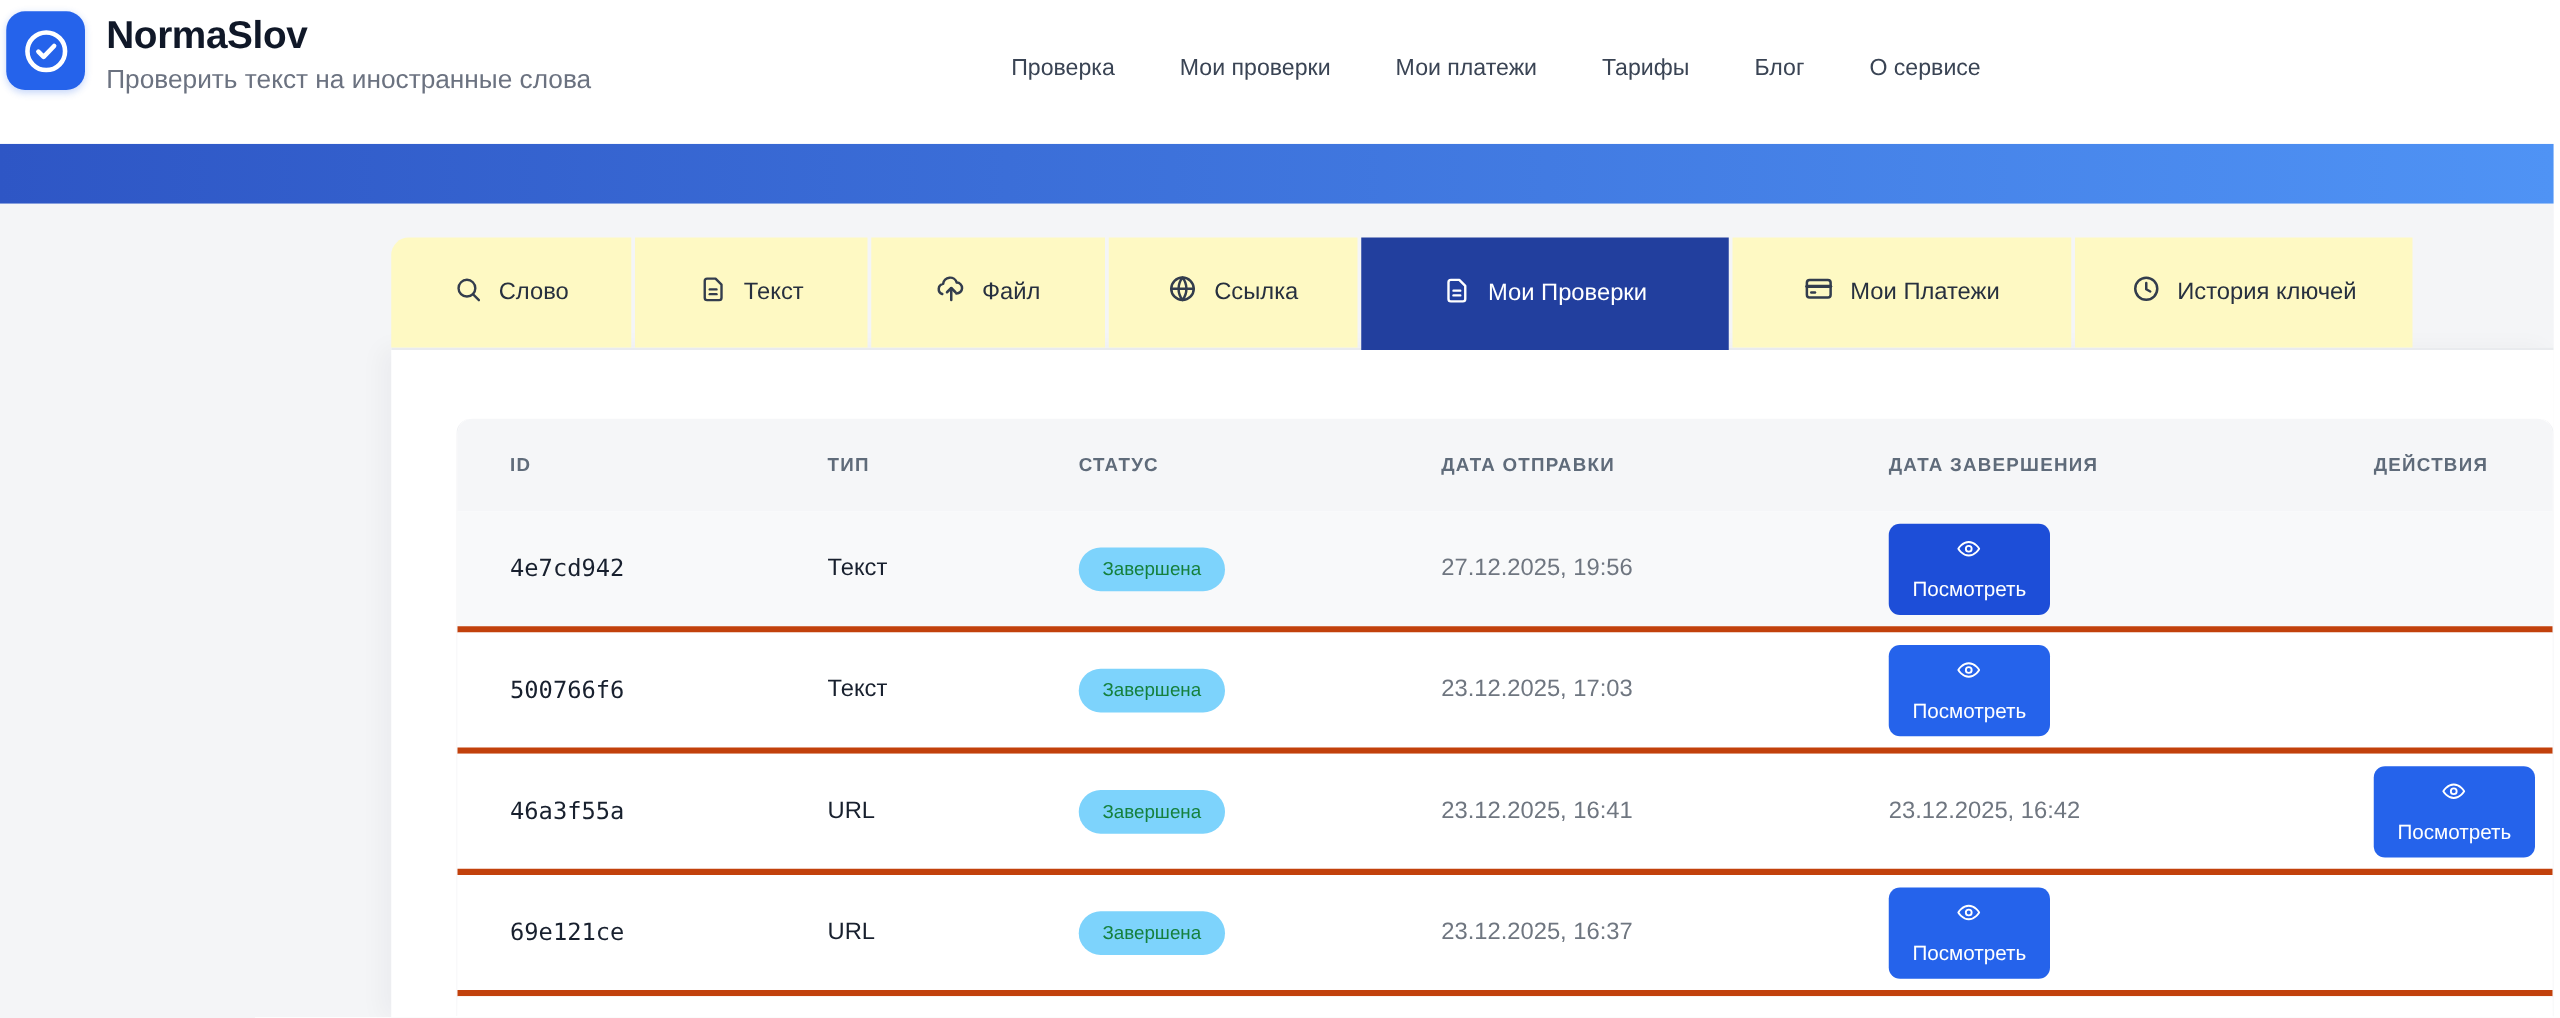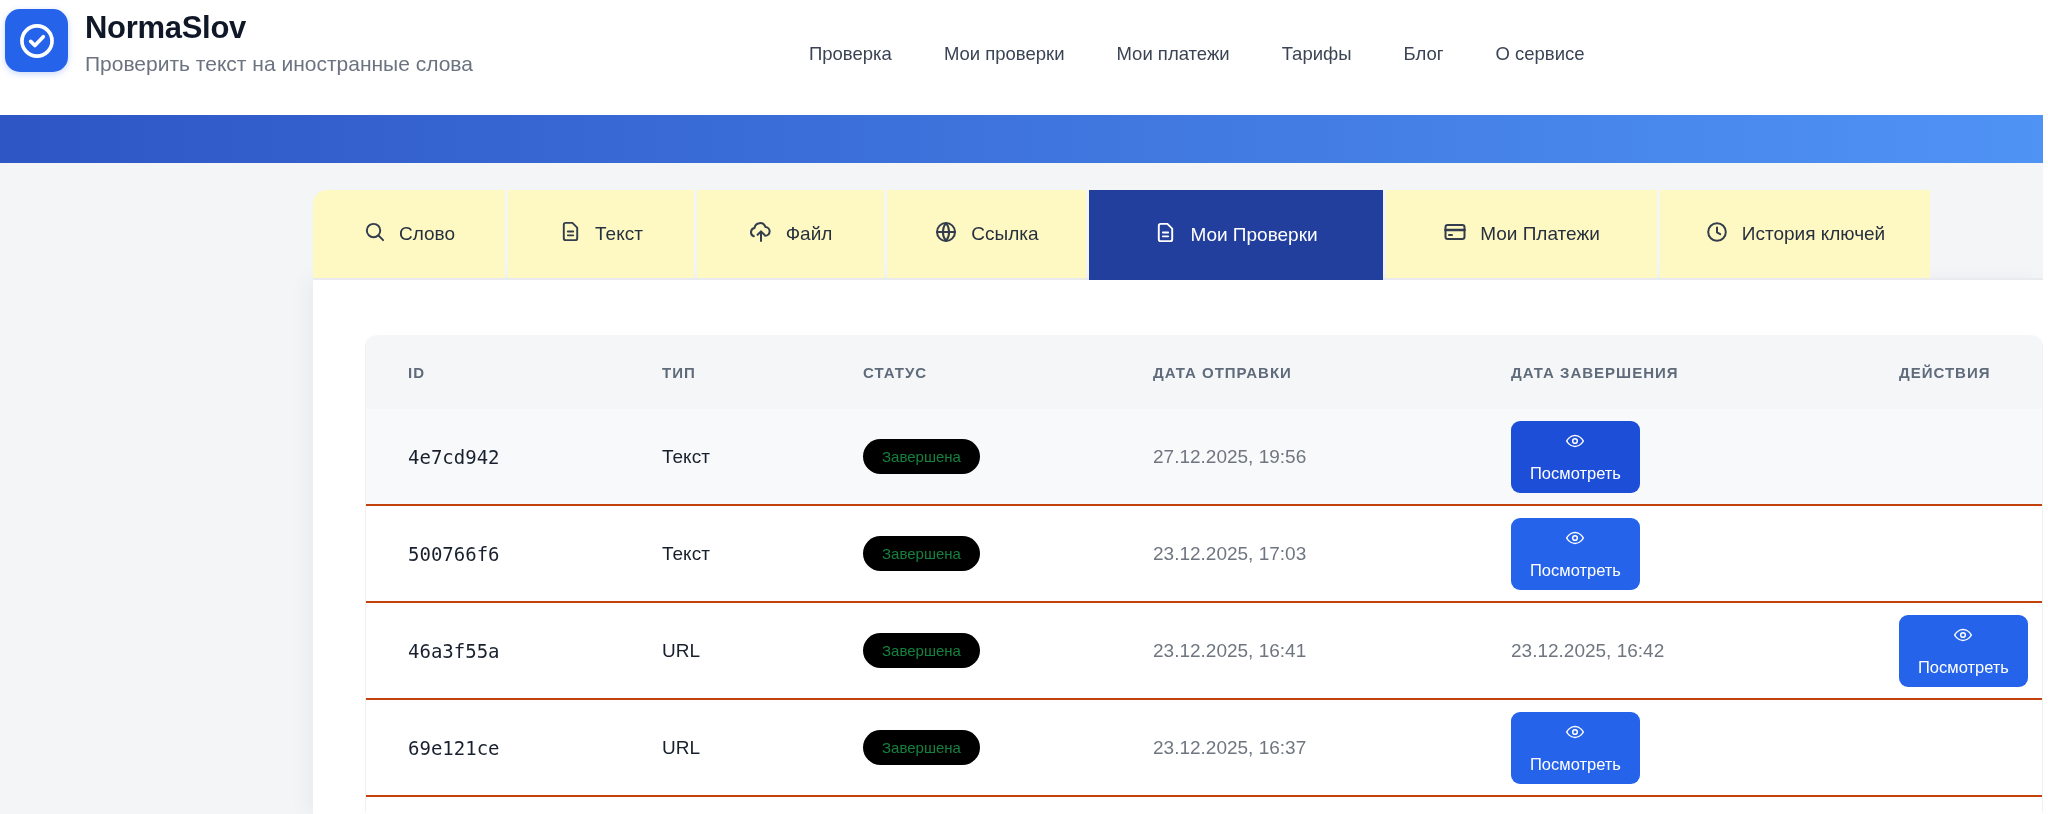--- a/index.html
+++ b/index.html
@@ -58,29 +58,29 @@
   .checks-table {
     position:absolute; left:52px; top:55px; right:0;
     border-left:1px solid #f0f1f4; border-right:1px solid #f0f1f4;
     border-radius:12px 12px 0 0;
   }
   .grid-cols { display:grid; grid-template-columns:226px 173px 262px 330px 360px 1fr; align-items:center; padding-left:42px;gap:28px; }
   .thead {
     height:74px; background:#f5f6f8; border-radius:12px 12px 0 0;
     color:#5f6b7a; font-size:15px; font-weight:700; letter-spacing:1px;
   }
-  .trow { height:97px; background:#fff; border-bottom:2px solid #c2410c; }
+  .trow { height:97px; background:#fff; border-bottom:5px solid #c2410c; }
   .trow.hovered { background:#f8f9fa; }
   .trow-partial { height:16px; background:#fff; }
 
   .cell-id { font-family:"DejaVu Sans Mono", monospace; font-size:19px; color:#18202e; }
   .cell-type { font-size:19px; color:#18202e; }
   .badge {
     display:inline-flex; width:max-content; align-items:center;
-    background:#000000; color:#15803d; font-size:15px; font-weight:500;
+    background:#7dd3fc; color:#15803d; font-size:15px; font-weight:500;
     padding:9px 19px; border-radius:999px;
   }
   .cell-date { font-size:19px; color:#6f7680; }
   .view-btn {
     display:inline-flex; width:max-content; align-items:center; gap:9px;
     background:#2563eb; color:#fff; border:none; cursor:pointer;
     font-family:"Liberation Sans", sans-serif;
     font-size:16.5px; font-weight:500; padding:10px 19px; border-radius:9px;flex-direction:column;
   }
   .trow.hovered .view-btn { background:#1d4ed8; }

